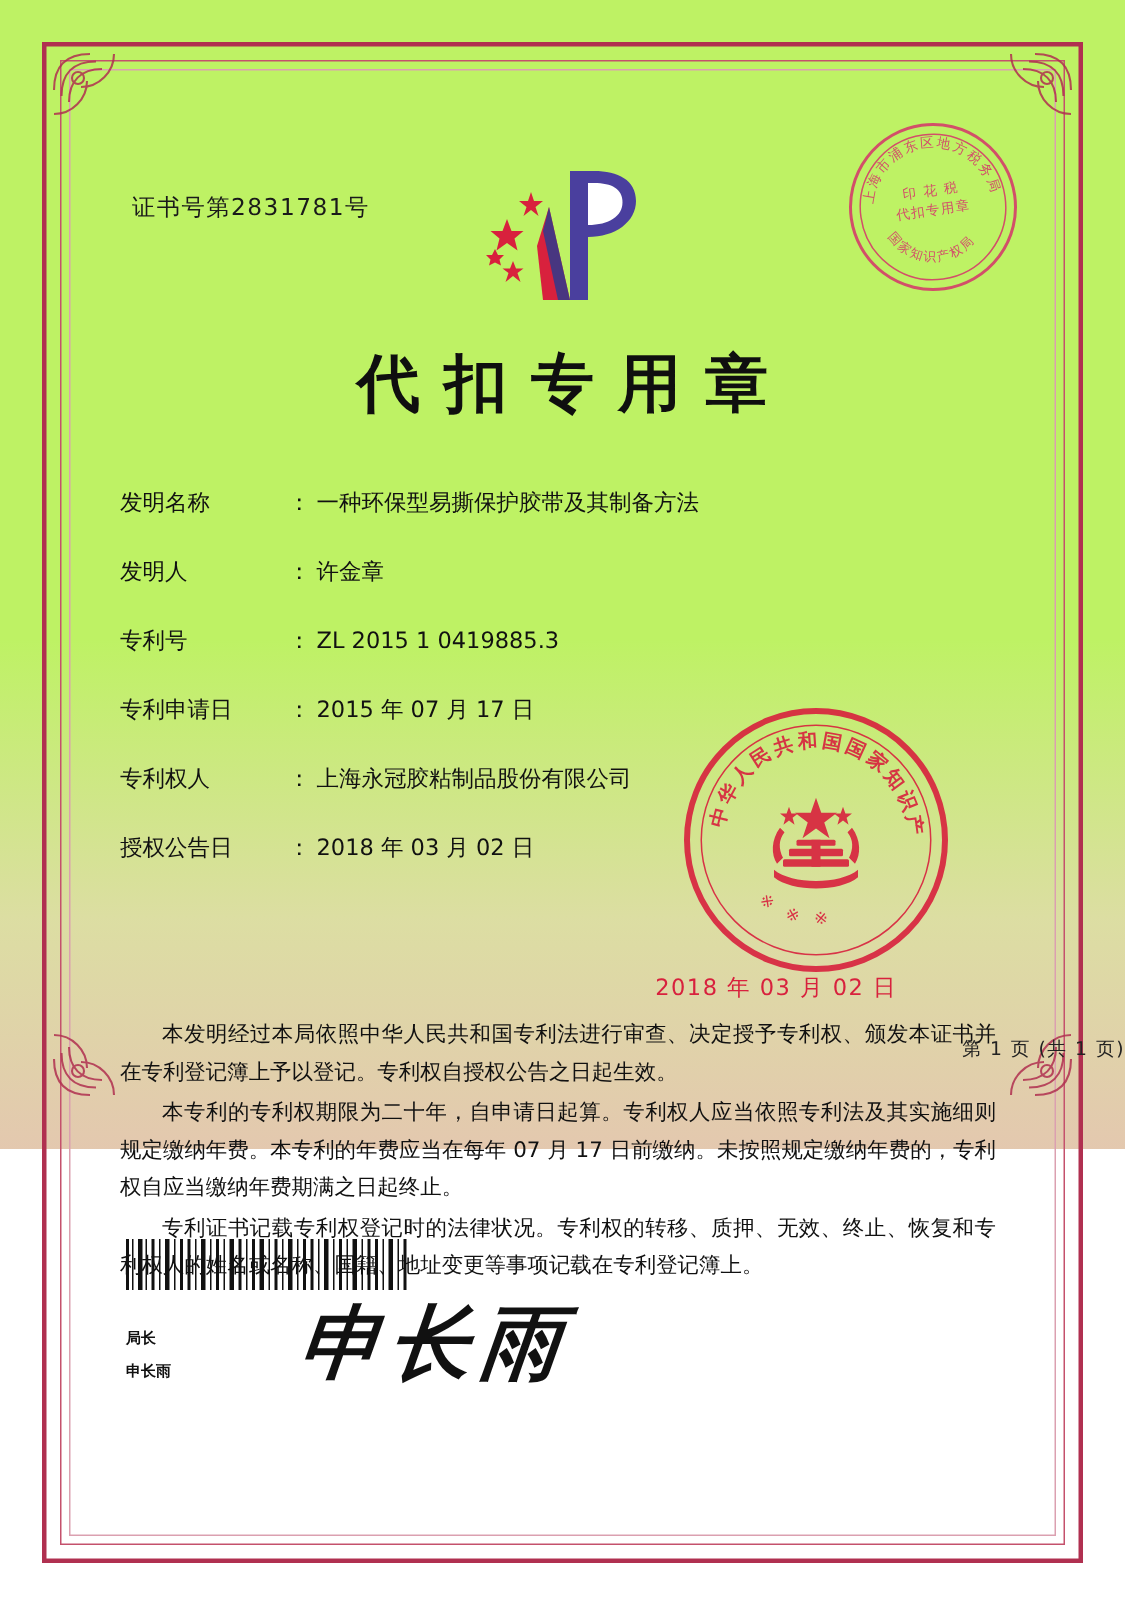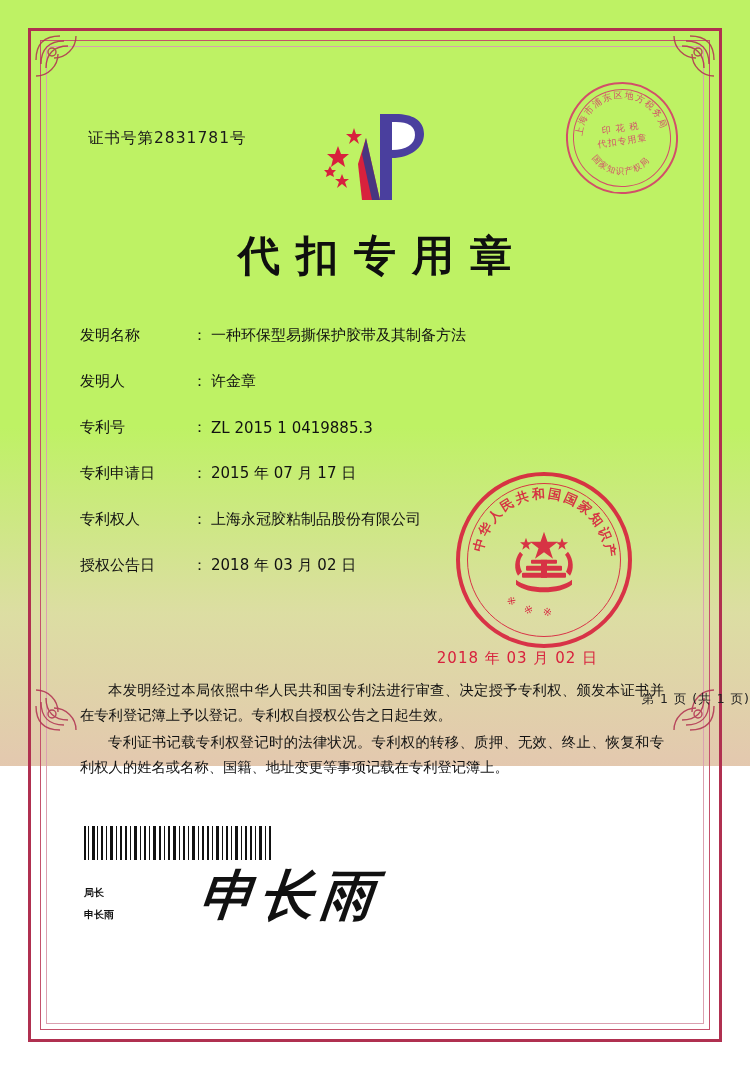--- a/index.html
+++ b/index.html
@@ -121,21 +121,21 @@
   }
 
   
   .fields {
     position: absolute;
     left: 80px; top: 326px;
     width: 580px;
   }
   .field-row {
     display: flex;
-    align-items: center;
+    align-items: flex-start;
     margin-bottom: 27px;
     font-size: 15px;
     color: #111;
     white-space: nowrap;
   }
   .field-label {
     width: 112px;
     flex: 0 0 112px;
     letter-spacing: 0px;
   }
@@ -367,20 +367,21 @@
 
     <div class="field-row">
       <span class="field-label">授权公告日</span>
       <span class="field-sep">：</span>
       <span class="field-value">2018 年 03 月 02 日</span>
     </div>
   </div>
 
   <div class="body-text">
     <p>本发明经过本局依照中华人民共和国专利法进行审查、决定授予专利权、颁发本证书并在专利登记簿上予以登记。专利权自授权公告之日起生效。</p>
+    <p>本专利的专利权期限为二十年，自申请日起算。专利权人应当依照专利法及其实施细则规定缴纳年费。本专利的年费应当在每年 07 月 17 日前缴纳。未按照规定缴纳年费的，专利权自应当缴纳年费期满之日起终止。</p>
     <p>专利证书记载专利权登记时的法律状况。专利权的转移、质押、无效、终止、恢复和专利权人的姓名或名称、国籍、地址变更等事项记载在专利登记簿上。</p>
   </div>
 
   <svg class="barcode" viewBox="0 0 190 34" preserveAspectRatio="none">
     <g fill="#111">
       <rect x="0" y="0" width="2" height="34"></rect>
       <rect x="4" y="0" width="1" height="34"></rect>
       <rect x="8" y="0" width="3" height="34"></rect>
       <rect x="13" y="0" width="1" height="34"></rect>
       <rect x="17" y="0" width="2" height="34"></rect>

